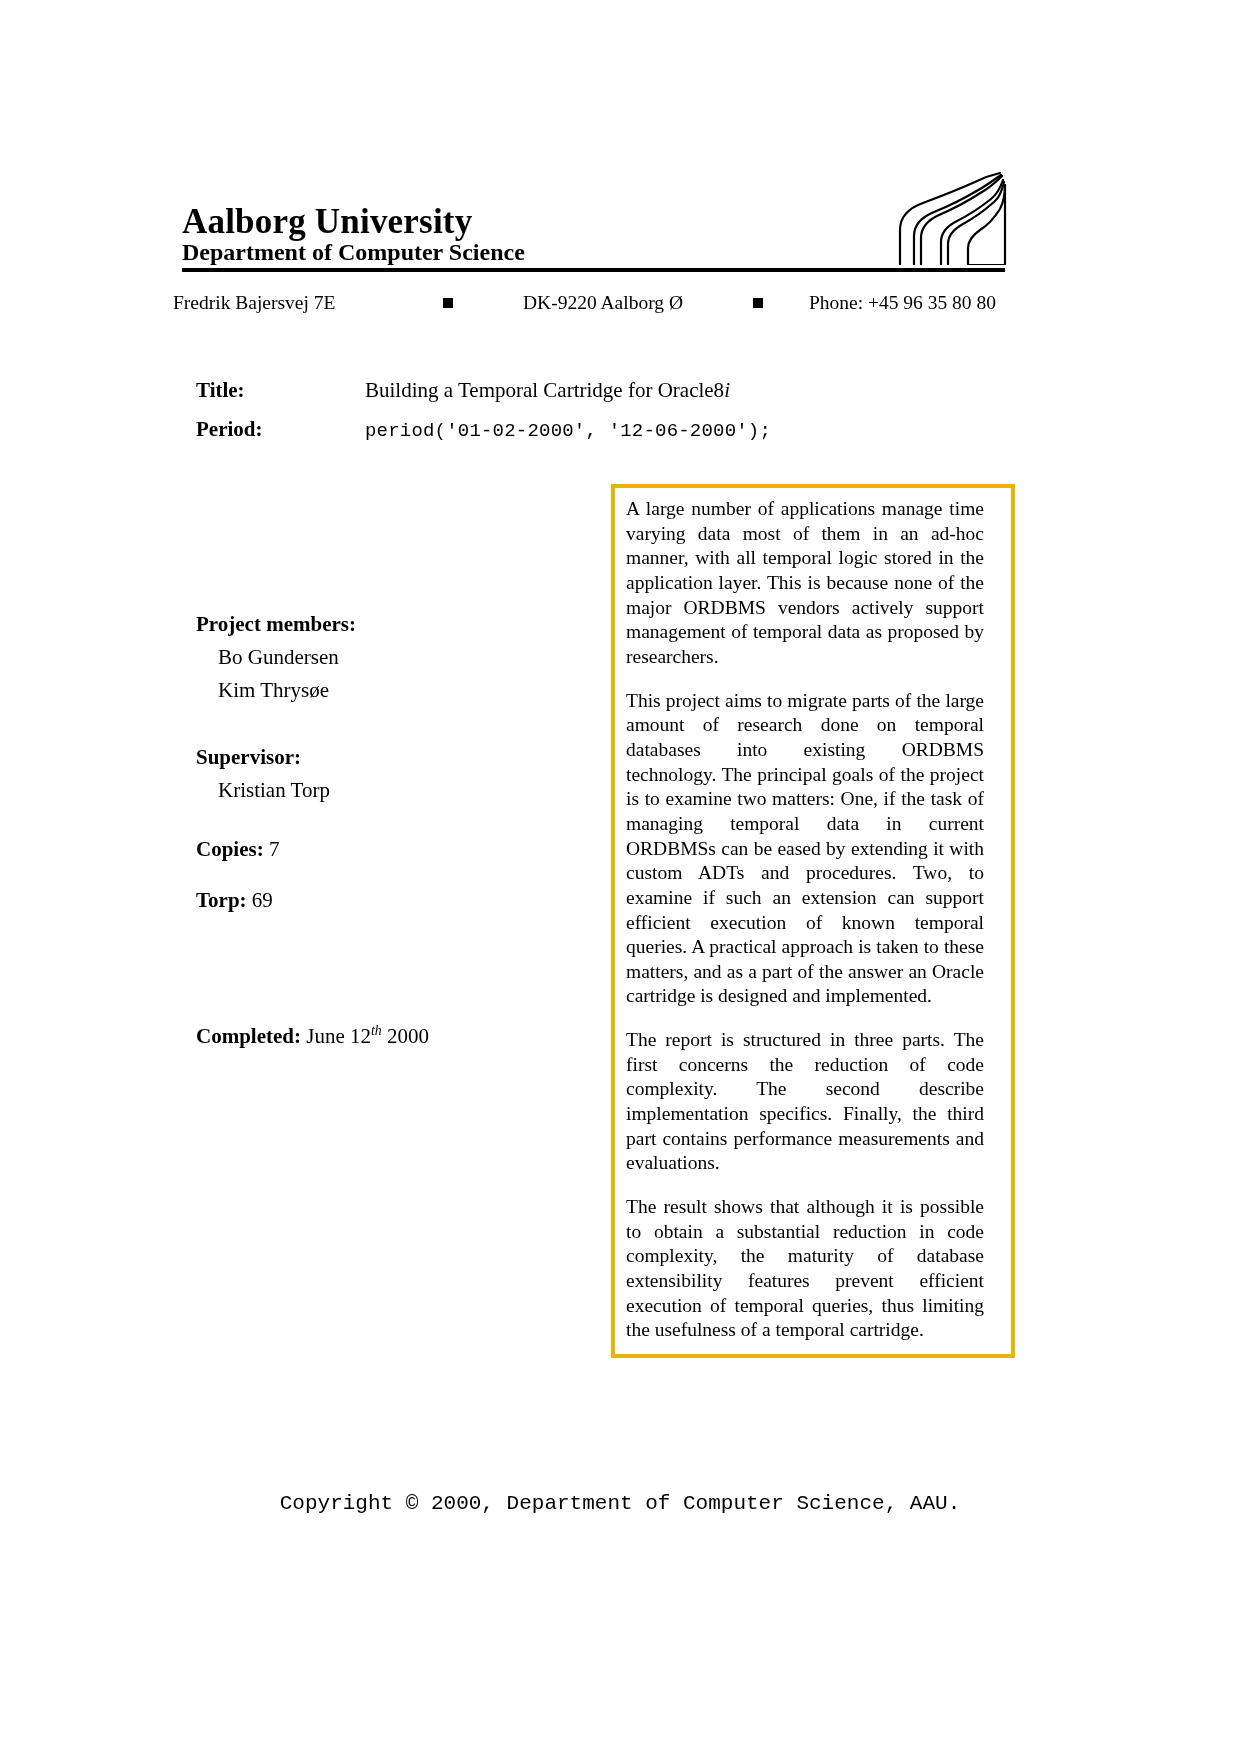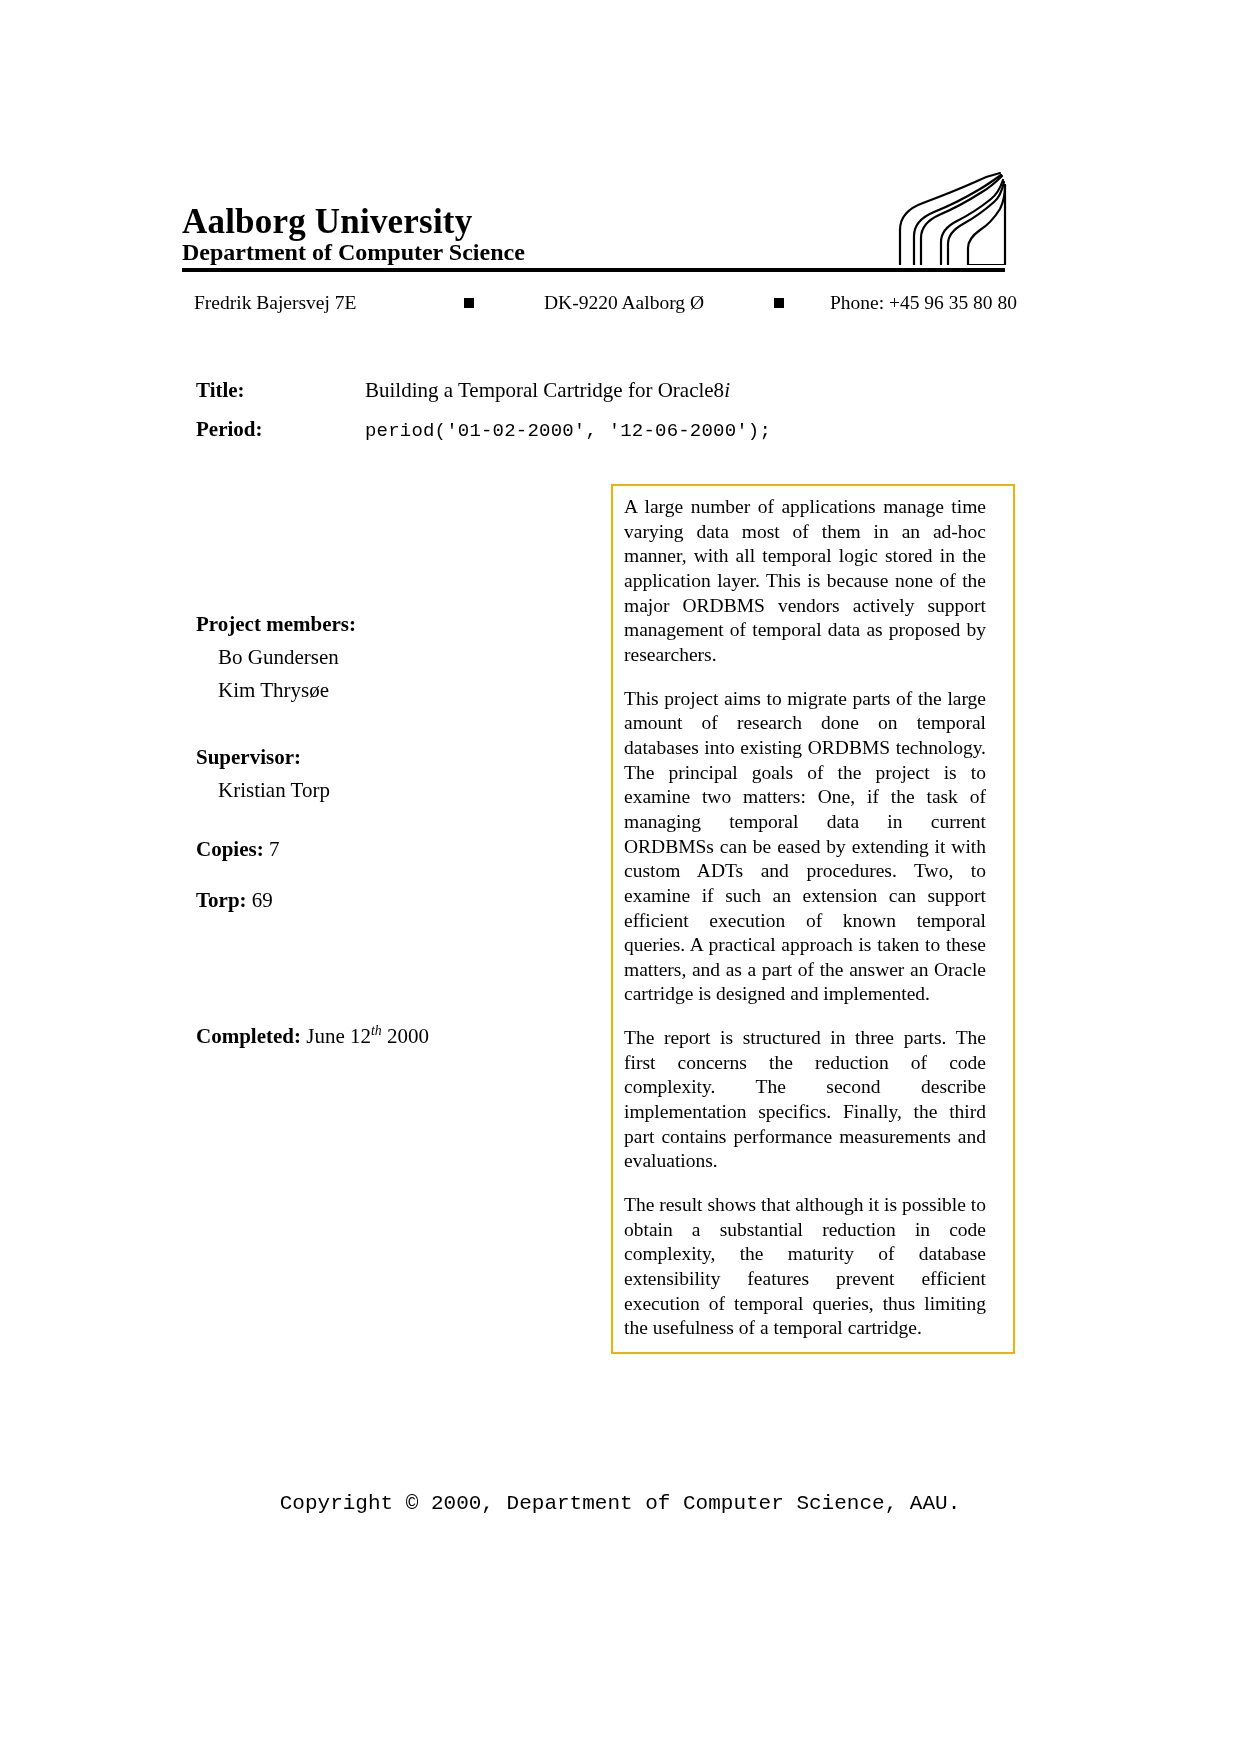--- a/index.html
+++ b/index.html
@@ -62,21 +62,21 @@
     height: 95px;
   }
   .rule {
     border: 0;
     border-top: 4px solid #000;
     margin: 3px 0 0 0;
     width: 823px;
   }
   .address-row {
     position: absolute;
-    left: 194px;
+    left: 173px;
     top: 292px;
     width: 823px;
     display: flex;
     align-items: flex-end;
     font-size: 19.5px;
     white-space: nowrap;
   }
   .addr-left   { width: 245px; text-align: left; }
   .addr-sq1    { width: 60px;  text-align: center; }
   .addr-mid    { width: 250px; text-align: center; }
@@ -166,21 +166,21 @@
     left: 611px;
     top: 484px;
     width: 404px;
   }
   .abstract-label {
     font-weight: bold;
     font-size: 21px;
     margin: 0 0 5px 2px;
   }
   .abstract-box {
-    border: 2px solid #eab308;
+    border: 4px solid #eab308;
     padding: 9px 27px 11px 11px;
     box-sizing: border-box;
     width: 404px;
   }
   .abstract-box p {
     margin: 0;
     text-align: justify;
     text-justify: inter-word;
     font-size: 19.5px;
     line-height: 1.265;

